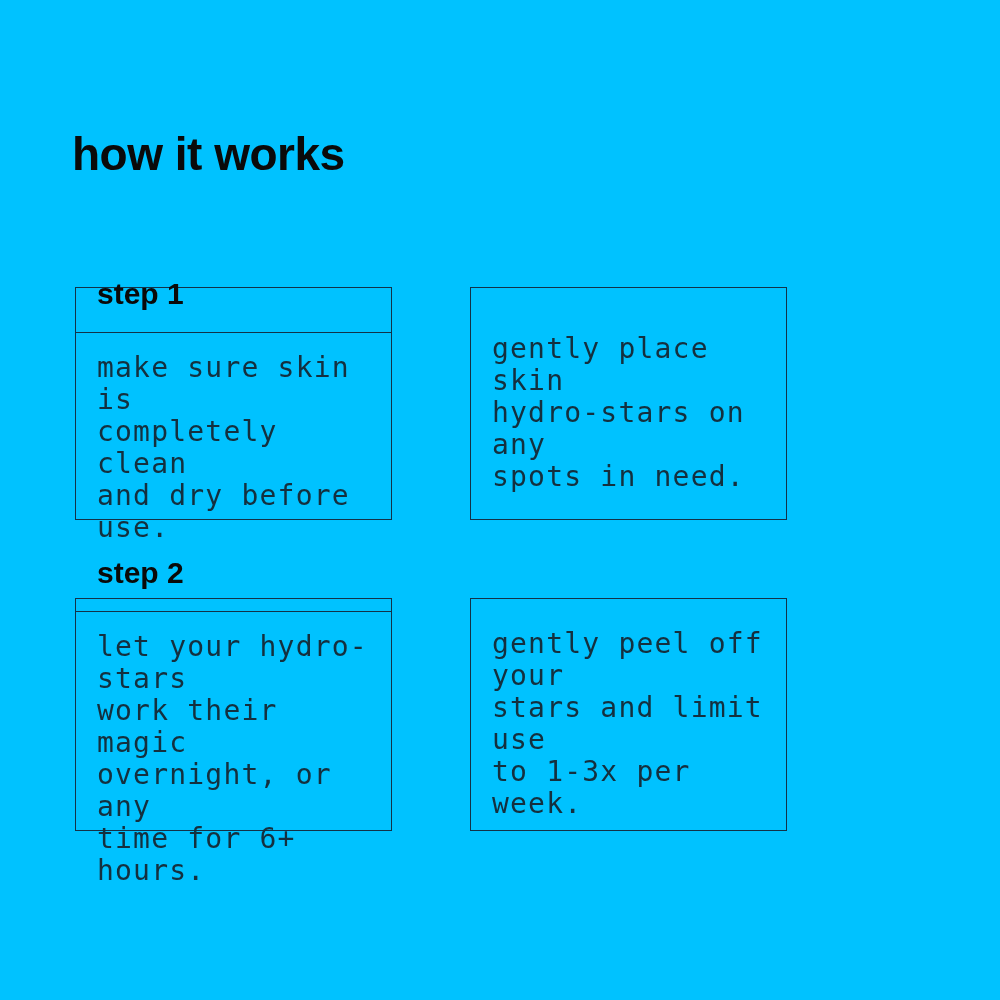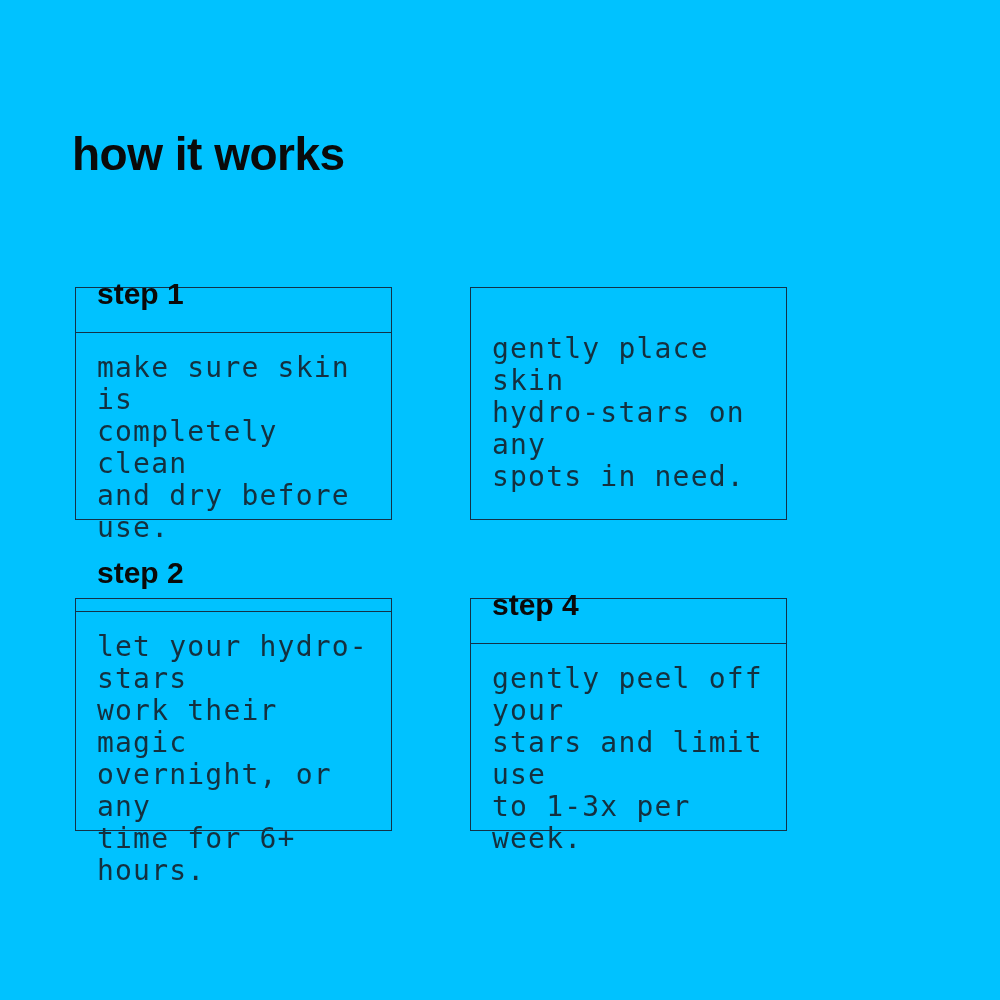--- a/index.html
+++ b/index.html
@@ -85,19 +85,18 @@
 
   <div class="step-card">
     <div class="step-header">step 2</div>
     <div class="step-body">let your hydro-stars
 work their magic
 overnight, or any
 time for 6+ hours.</div>
   </div>
 
   <div class="step-card">
-    <div class="step-header">step 4</div>
     <div class="step-body">gently peel off your
 stars and limit use
 to 1-3x per week.</div>
   </div>
 
 </div>
 
 </body></html>

